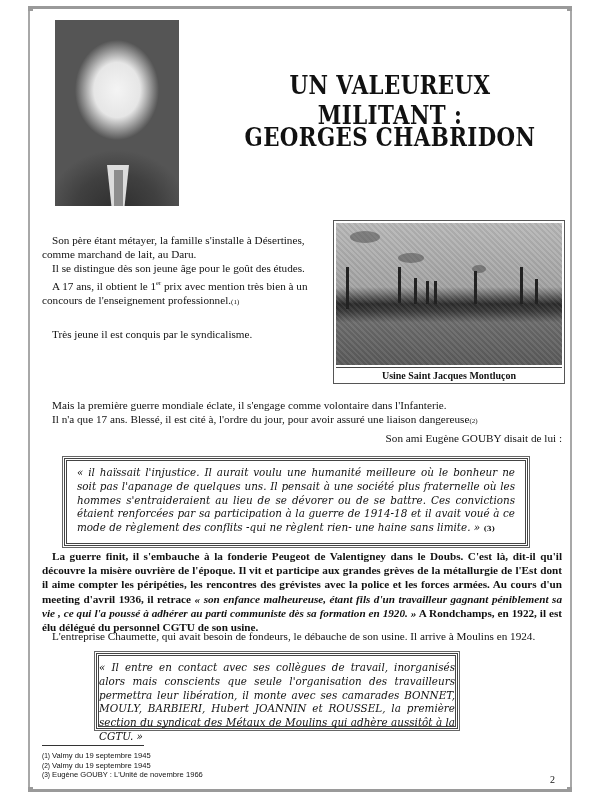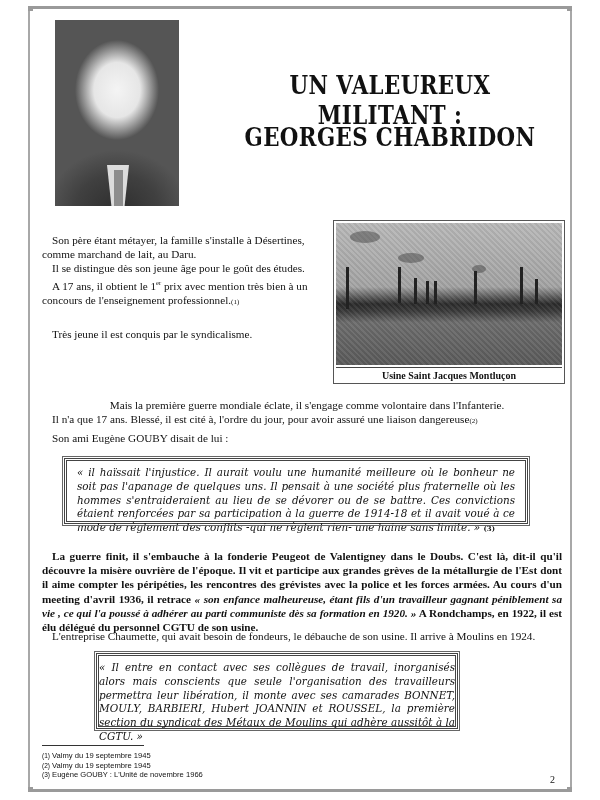--- a/index.html
+++ b/index.html
@@ -55,21 +55,21 @@
     border-top: 1px solid #444; text-align: center; font-weight: bold; font-size: 10px; line-height: 15px;
   }
 
   .para { position: absolute; left: 42px; width: 520px; font-size: 11.2px; line-height: 14.2px; text-indent: 10px; }
 
   .quote {
     position: absolute; border: 3px double #444; outline: 1px solid #666; outline-offset: 1px;
     font-family: "DejaVu Serif", serif; font-style: italic; font-size: 10.4px; line-height: 13.8px;
     padding: 5px 10px; text-align: justify; color: #111;
   }
-  .quote1 { left: 64px; top: 458px; width: 464px; height: 66px; }
+  .quote1 { left: 64px; top: 458px; width: 464px; height: 88px; }
   .quote2 { left: 96px; top: 653px; width: 362px; height: 76px; padding: 5px 0; }
 
   .justify { text-align: justify; }
 
   .footrule { position: absolute; left: 42px; top: 745px; width: 102px; border-top: 1px solid #333; }
   .footnotes { position: absolute; left: 42px; top: 751px; font-family: "Liberation Sans", sans-serif; font-size: 7.6px; line-height: 9.6px; }
   .footnotes .num { font-size: 6.5px; }
   .pagenum { position: absolute; left: 550px; top: 774px; font-size: 10px; font-family: "Liberation Serif", serif; }
 </style>
 </head>
@@ -109,25 +109,25 @@
     <span class="chimney" style="left:90px;top:58px;height:23px;"></span>
     <span class="chimney" style="left:98px;top:58px;height:23px;"></span>
     <span class="smoke" style="left:136px;top:42px;width:14px;height:8px;"></span>
     <span class="chimney" style="left:138px;top:48px;height:33px;"></span>
     <span class="chimney" style="left:184px;top:44px;height:37px;"></span>
     <span class="chimney" style="left:199px;top:56px;height:25px;"></span>
   </div>
   <div class="caption-box">Usine Saint Jacques Montluçon</div>
 </div>
 
-<p class="para" style="top:398px;text-align:center;">Mais la première guerre mondiale éclate, il s'engage comme volontaire dans l'Infanterie.</p>
+<p class="para" style="top:398px;">Mais la première guerre mondiale éclate, il s'engage comme volontaire dans l'Infanterie.</p>
 <p class="para" style="top:412px;">
   <span>Il n'a que 17 ans. Blessé, il est cité à, l'ordre du jour, pour avoir assuré une liaison dangereuse</span><span class="fnmark">(2)</span>
 </p>
-<p class="para" style="top:431px;">Son ami Eugène GOUBY disait de lui :</p>
+<p class="para" style="top:431px;text-align:right;">Son ami Eugène GOUBY disait de lui :</p>
 
 <div class="quote quote1">
   <span>«  il haïssait l'injustice. Il aurait voulu une humanité meilleure où le bonheur ne soit pas l'apanage de quelques uns. Il pensait à une société plus fraternelle où les hommes s'entraideraient au lieu de se dévorer ou de se battre. Ces convictions étaient renforcées par sa participation à la guerre de 1914-18 et il avait voué à ce mode de règlement des conflits -qui ne règlent rien- une haine sans limite. »</span>
   <span class="fnmark" style="font-style:normal;font-weight:bold;">(3)</span>
 </div>
 
 <p class="para justify" style="top:549px;font-weight:bold;">
   <span>La guerre finit, il s'embauche à la fonderie Peugeot de Valentigney dans le Doubs. C'est là, dit-il qu'il découvre la misère ouvrière de l'époque. Il vit et participe aux grandes grèves de la métallurgie de l'Est dont il aime compter les péripéties, les rencontres des grévistes avec la police et les forces armées. Au cours d'un meeting d'avril 1936, il retrace </span><i>« son enfance malheureuse, étant fils d'un travailleur gagnant péniblement sa vie , ce qui l'a poussé à adhérer au parti communiste dès sa formation en 1920. »</i><span> A Rondchamps, en 1922, il est élu délégué du personnel CGTU de son usine.</span>
 </p>
 

